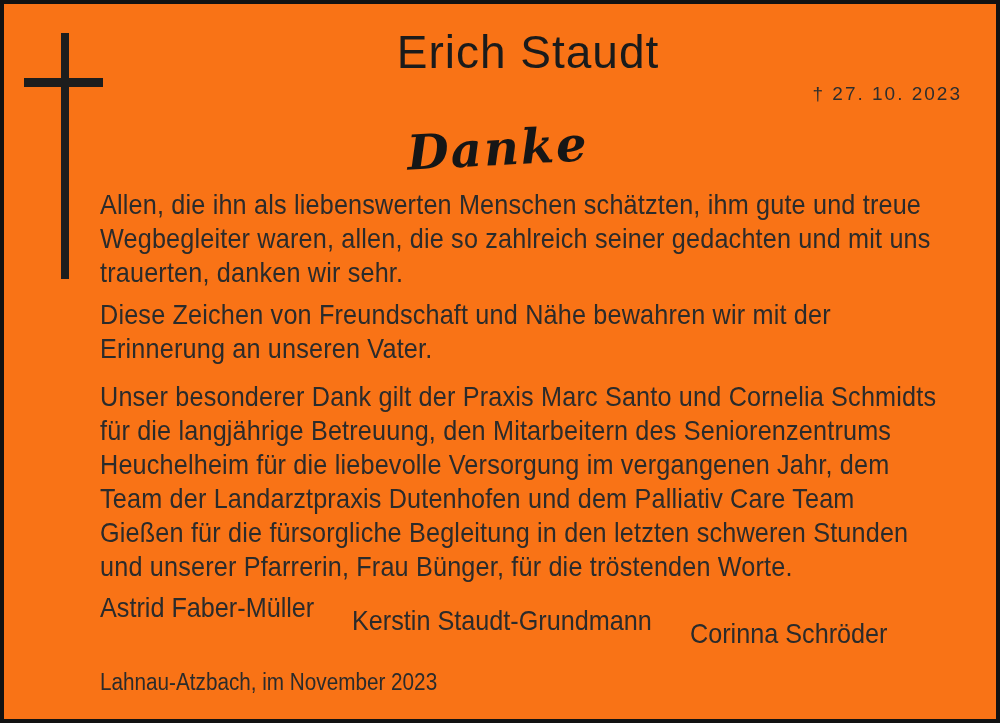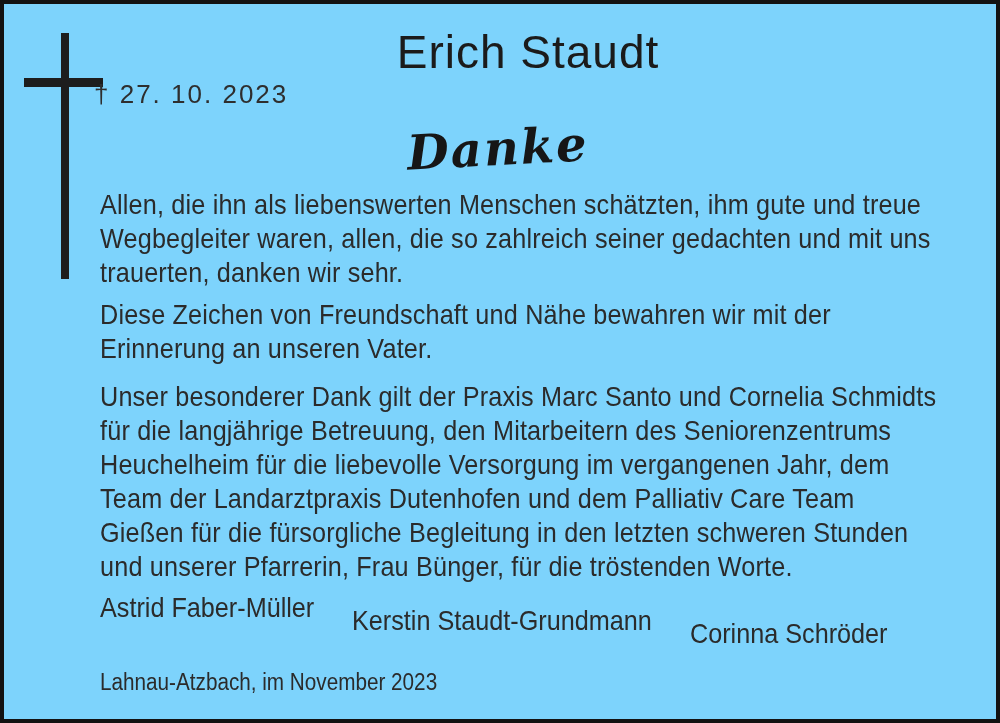--- a/index.html
+++ b/index.html
@@ -5,21 +5,21 @@
   html, body {
     margin: 0;
     padding: 0;
     background: #ffffff;
   }
   .frame {
     position: relative;
     width: 1000px;
     height: 723px;
     box-sizing: border-box;
-    background: #7dd3fc;
+    background: #f97316;
     border: 4px solid #121212;
     overflow: hidden;
     font-family: "Liberation Sans", sans-serif;
     color: #2c2c2c;
   }
   
   .cross-v {
     position: absolute;
     left: 57px; top: 29px;
     width: 8px; height: 246px;
@@ -37,22 +37,22 @@
     text-align: center;
     font-size: 46px;
     line-height: 50px;
     letter-spacing: 1px;
     color: #1b1b1b;
     white-space: nowrap;
   }
   .deathdate {
     position: absolute;
     top: 76px; left: 90px; width: 868px;
-    text-align: left;
-    font-size: 26px;
+    text-align: right;
+    font-size: 19px;
     line-height: 28px;
     letter-spacing: 2px;
     color: #2e2e2e;
   }
   .danke-wrap {
     position: absolute;
     top: 116px; left: 60px; width: 868px;
     text-align: center;
   }
   .danke {

